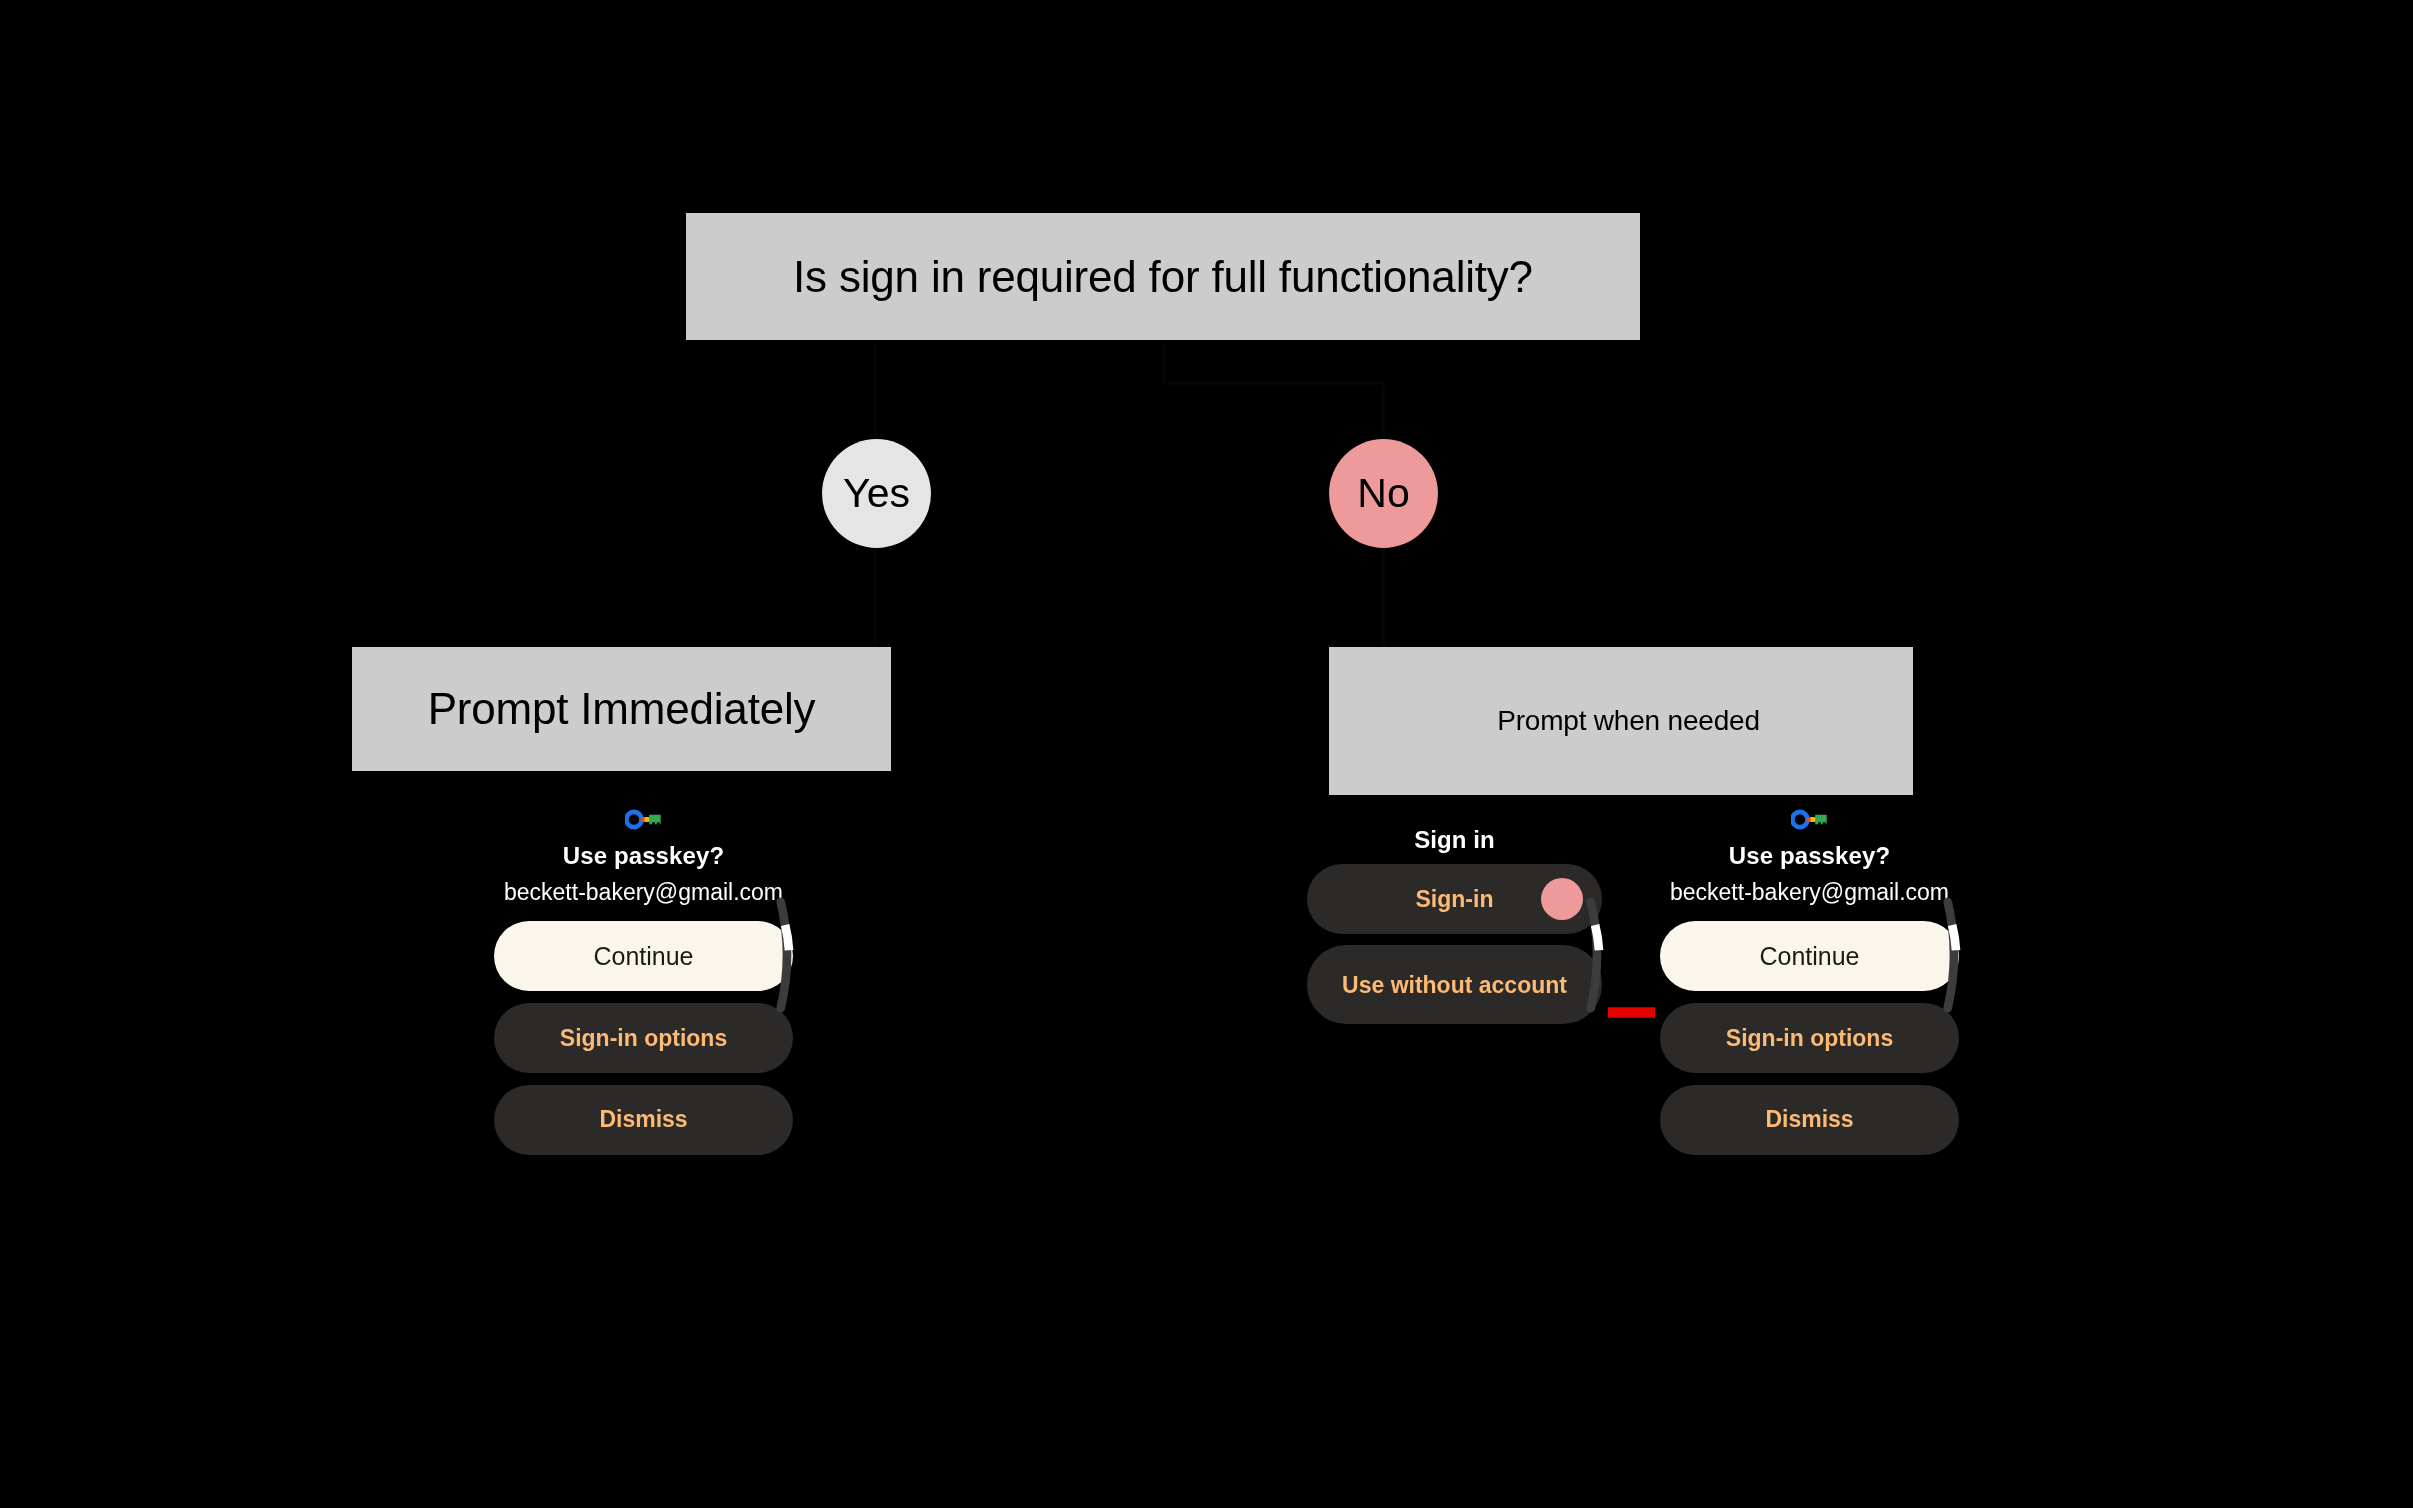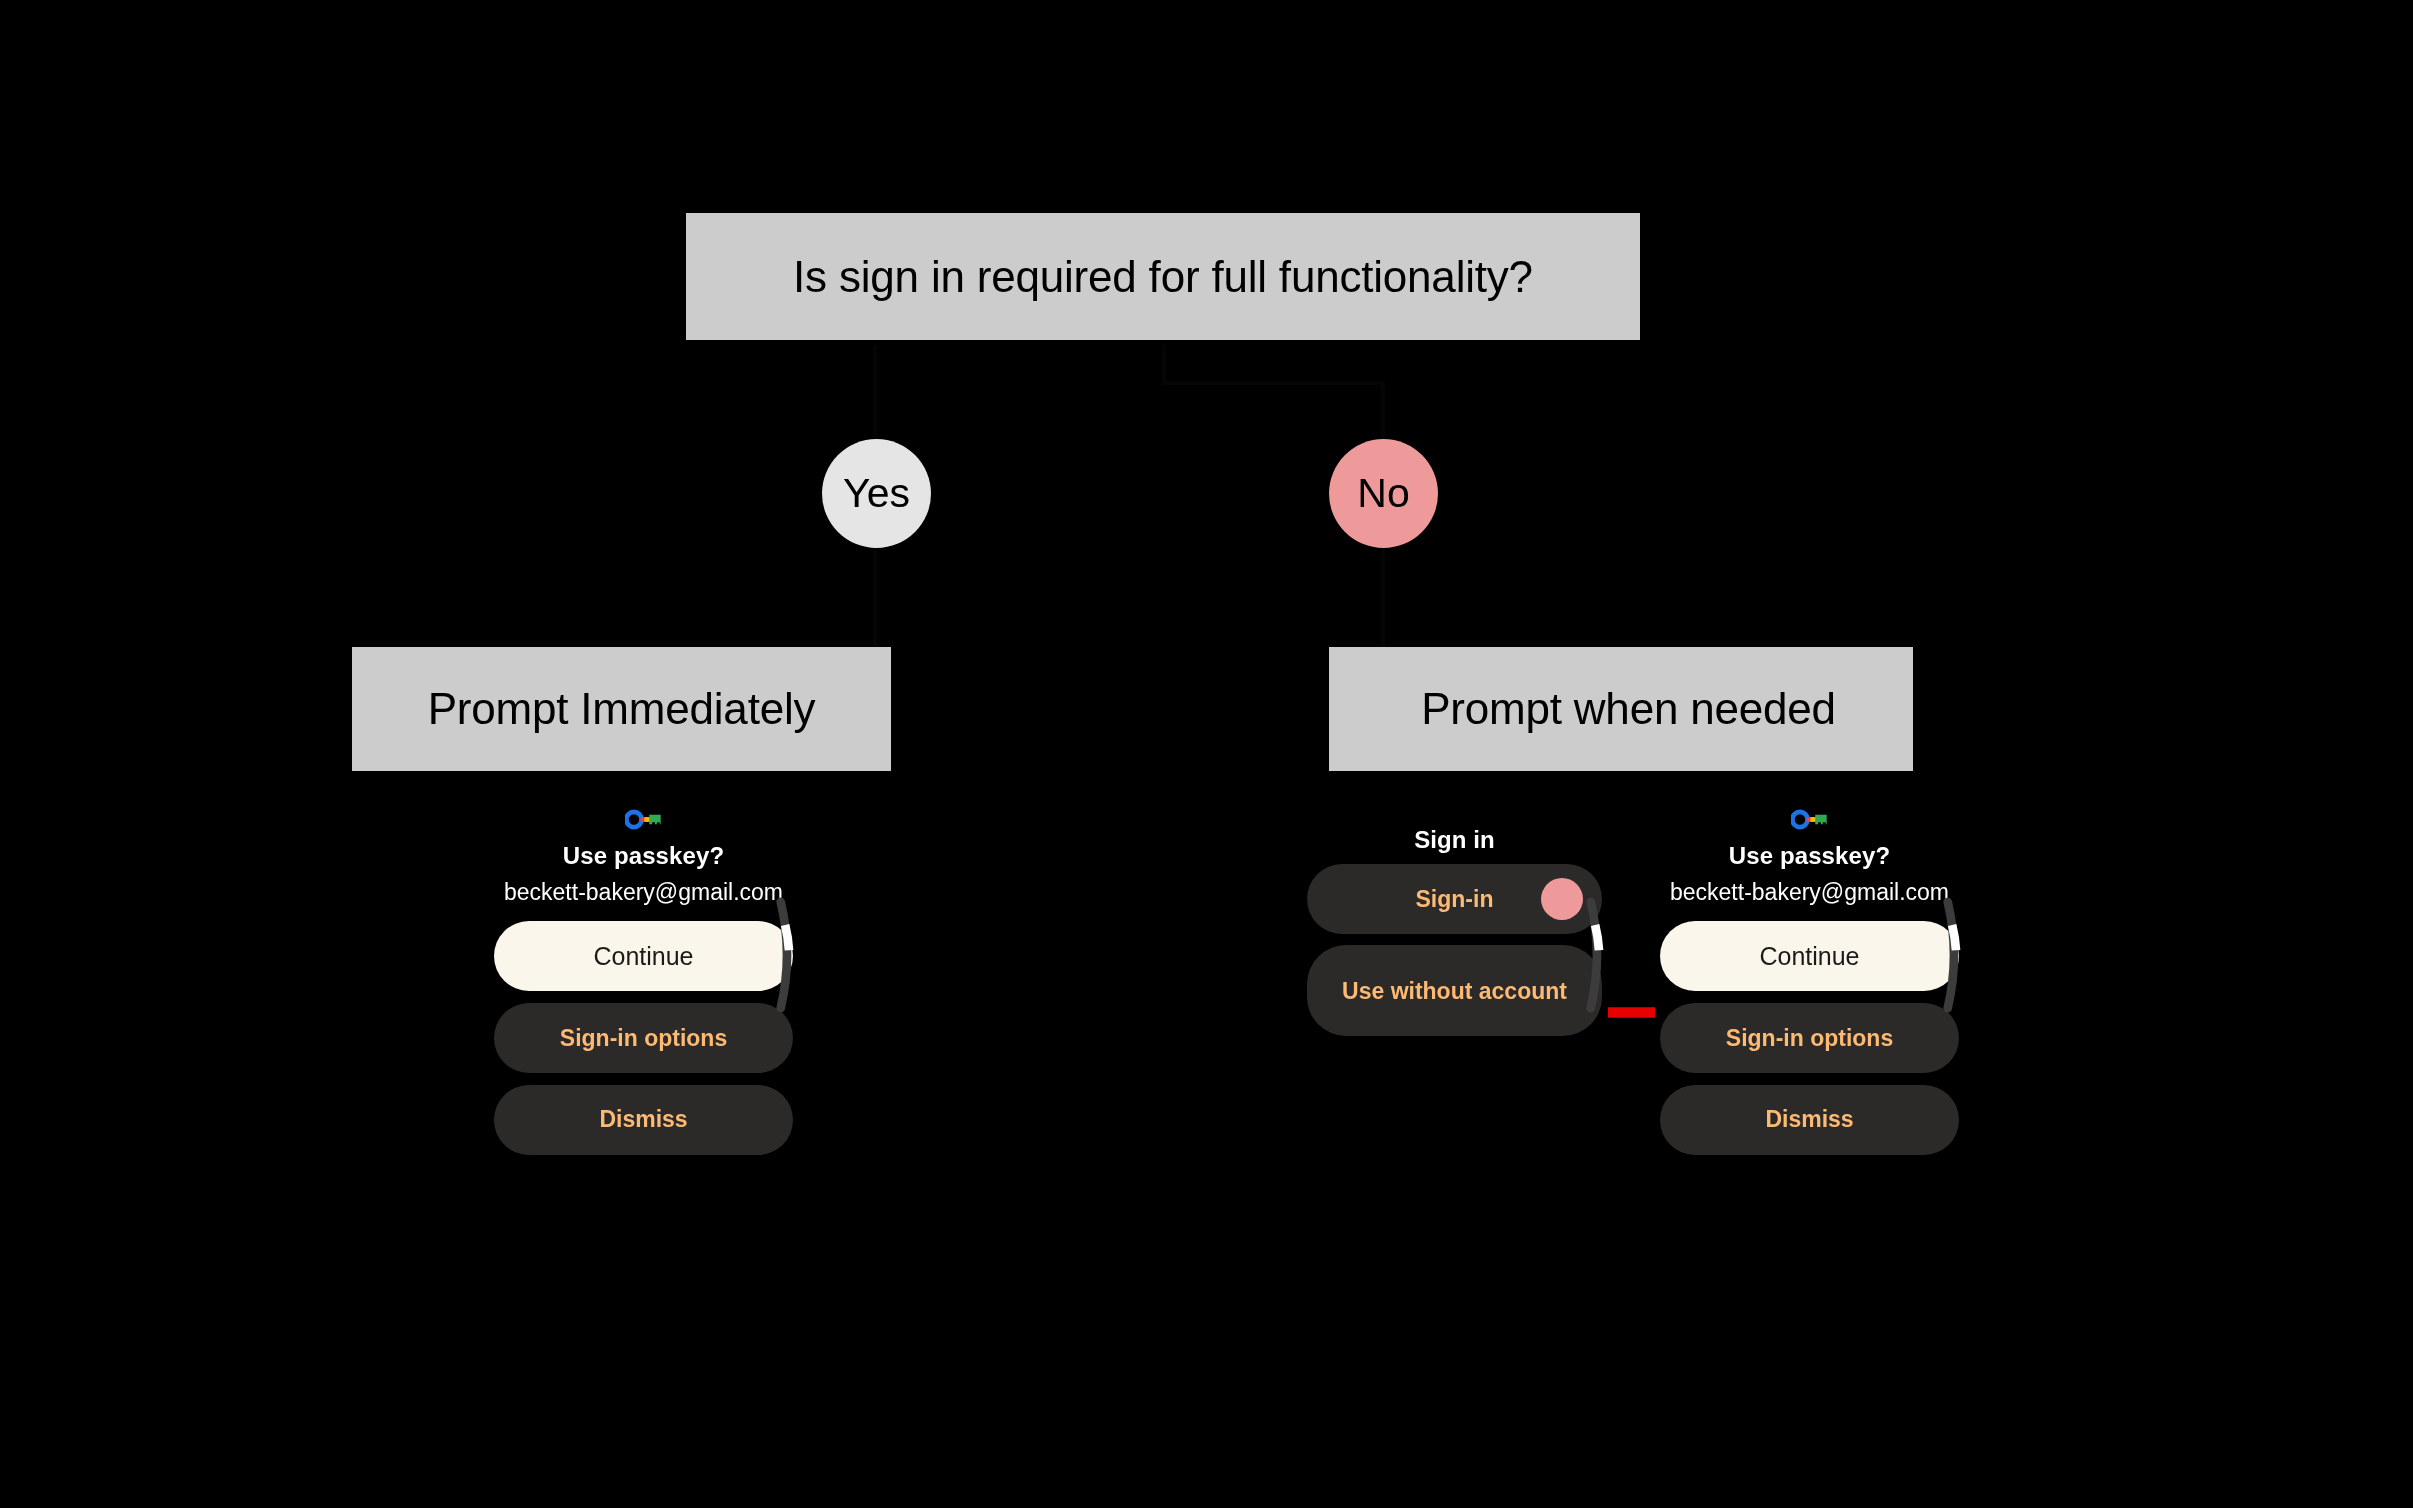--- a/index.html
+++ b/index.html
@@ -44,22 +44,22 @@
     top: 647px;
     width: 539px;
     height: 124px;
     font-size: 44px;
   }
 
   #box-when-needed {
     left: 1329px;
     top: 647px;
     width: 584px;
-    height: 124px;
-    font-size: 44px;
+    height: 148px;
+    font-size: 28px;
     padding-left: 15px;
   }
 
   
   .decision-circle {
     position: absolute;
     border-radius: 50%;
     display: flex;
     align-items: center;
     justify-content: center;
@@ -180,21 +180,21 @@
   #panel-left { left: 489px; top: 809px; width: 309px; }
   #panel-left .pill { width: 299px; }
   #panel-left #pill-continue-left { height: 70px; }
   #panel-left #pill-options-left { height: 70px; }
   #panel-left #pill-dismiss-left { height: 70px; }
 
   
   #panel-signin { left: 1305px; top: 809px; width: 299px; }
   #panel-signin .pill { width: 295px; }
   #panel-signin #pill-signin { height: 70px; }
-  #panel-signin #pill-use-without-account { height: 91px; }
+  #panel-signin #pill-use-without-account { height: 79px; }
 
   
   #panel-right { left: 1655px; top: 809px; width: 309px; }
   #panel-right .pill { width: 299px; }
   #panel-right #pill-continue-right { height: 70px; }
   #panel-right #pill-options-right { height: 70px; }
   #panel-right #pill-dismiss-right { height: 70px; }
 </style>
 </head>
 <body>

